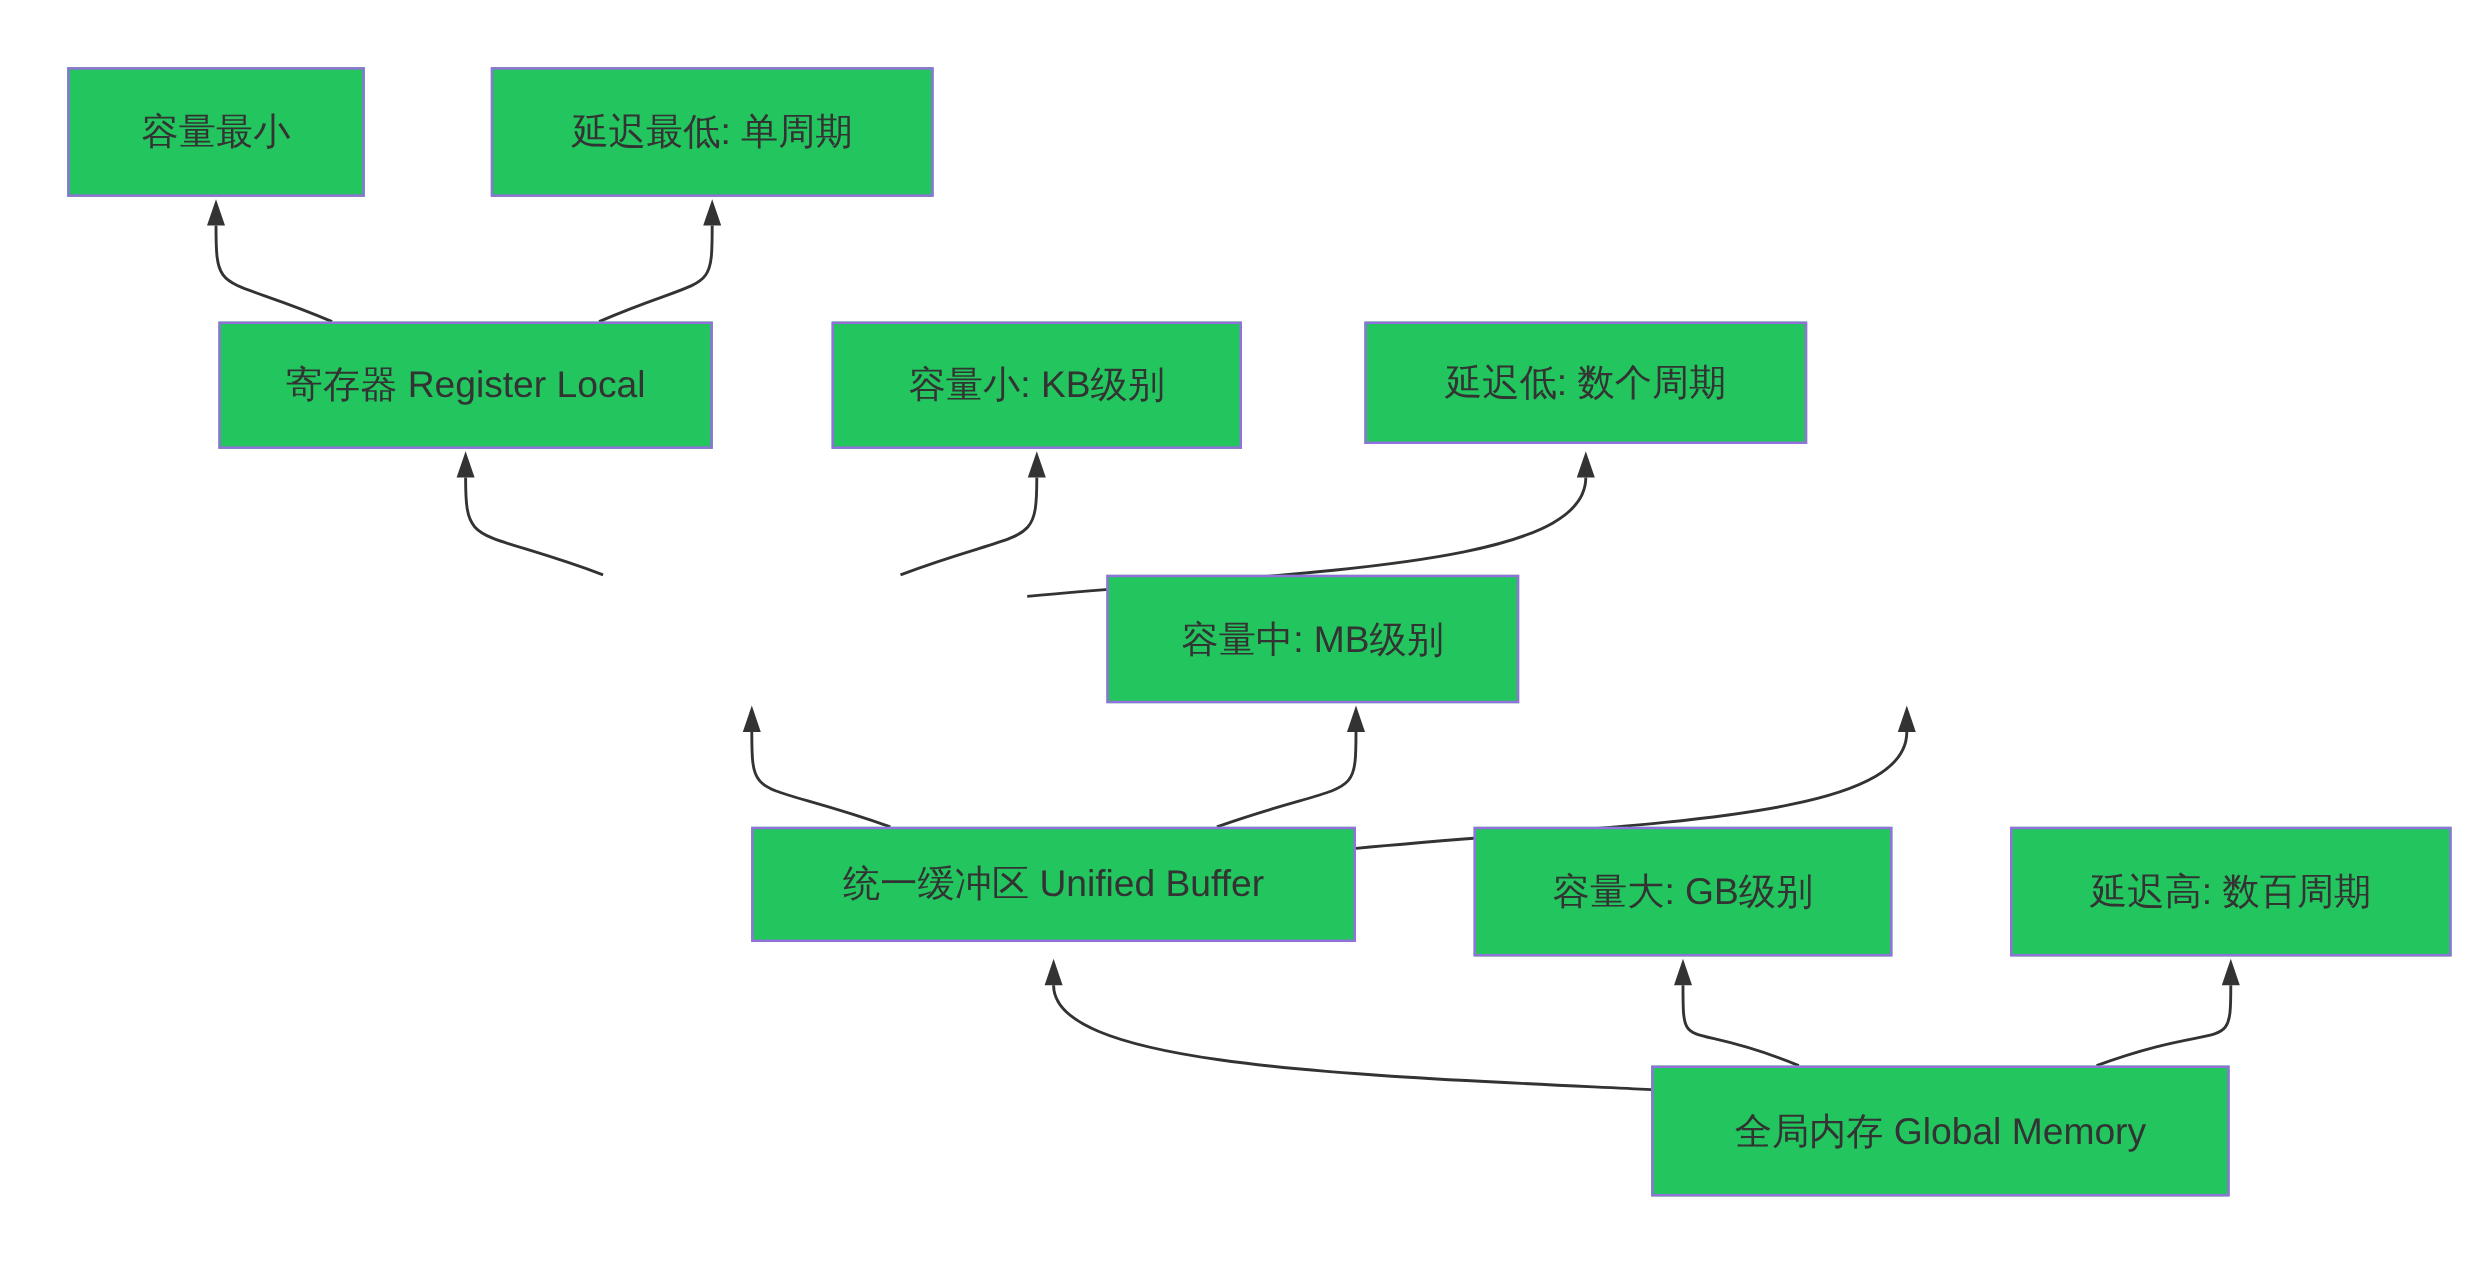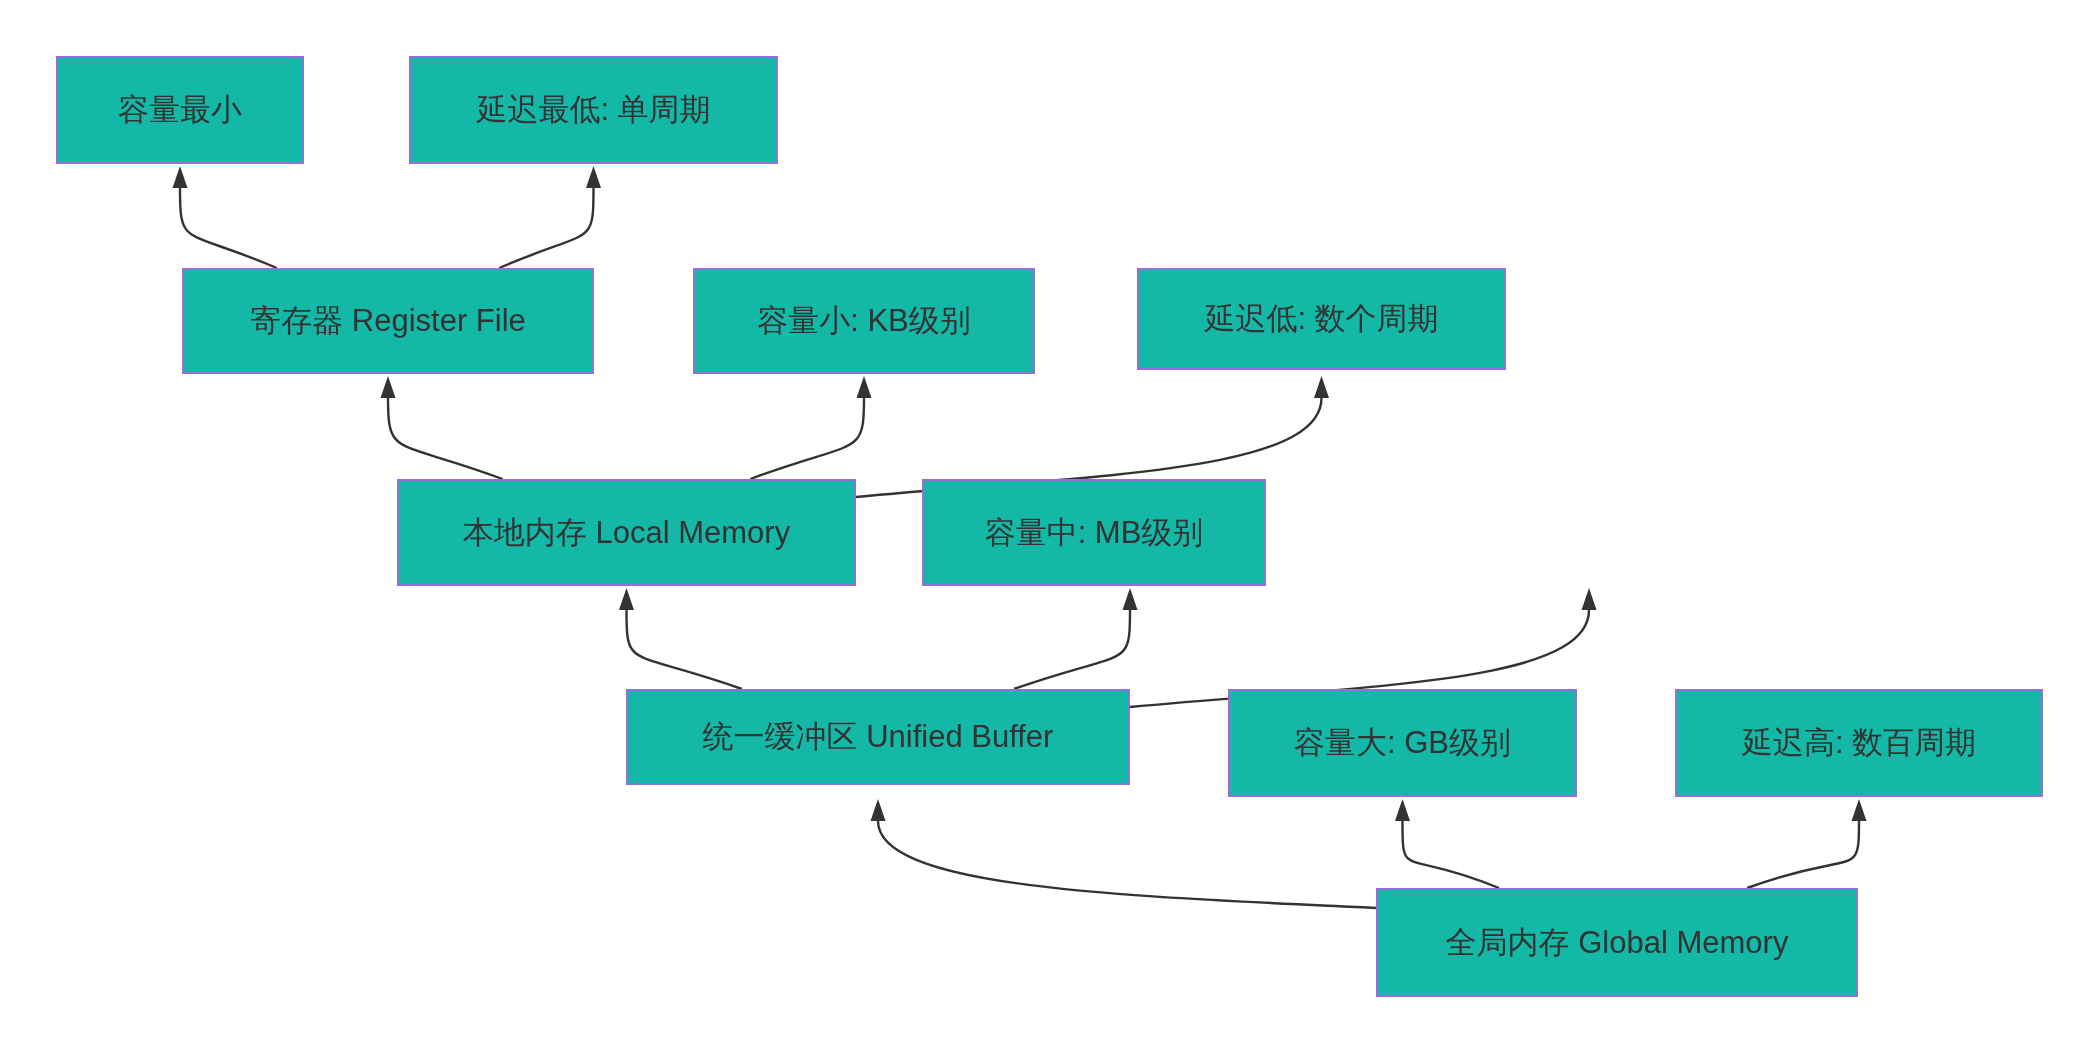--- a/index.html
+++ b/index.html
@@ -5,21 +5,21 @@
   html,body{margin:0;padding:0;background:#ffffff;}
   #canvas{
     position:relative;
     width:2076px;height:1051px;
     background:#ffffff;
     font-family:"Liberation Sans","DejaVu Sans",sans-serif;
     overflow:hidden;
   }
   .node{
     position:absolute;
-    background:#14b8a6;
+    background:#22c55e;
     border:2px solid #9370DB;
     box-sizing:border-box;
     display:flex;
     align-items:center;
     justify-content:center;
     color:#333333;
     font-size:31px;
     line-height:1.2;
     white-space:nowrap;
   }
@@ -71,32 +71,29 @@
     </svg>
 
   <div class="node" id="node-cap-min" style="left:56px;   top:56px;  width:248px; height:108px;">
       <span>容量最小</span>
     </div>
   <div class="node" id="node-lat-min" style="left:409px;  top:56px;  width:369px; height:108px;">
       <span>延迟最低: 单周期</span>
     </div>
 
   <div class="node" id="node-register-file" style="left:182px;  top:268px; width:412px; height:106px;">
-      <span>寄存器 Register File</span>
+      <span>寄存器 Register Local</span>
     </div>
   <div class="node" id="node-cap-small" style="left:693px;  top:268px; width:342px; height:106px;">
       <span>容量小: KB级别</span>
     </div>
   <div class="node" id="node-lat-low" style="left:1137px; top:268px; width:369px; height:102px;">
       <span>延迟低: 数个周期</span>
     </div>
 
-  <div class="node" id="node-local-memory" style="left:397px;  top:479px; width:459px; height:107px;">
-      <span>本地内存 Local Memory</span>
-    </div>
   <div class="node" id="node-cap-mid" style="left:922px;  top:479px; width:344px; height:107px;">
       <span>容量中: MB级别</span>
     </div>
 
   <div class="node" id="node-unified-buffer" style="left:626px;  top:689px; width:504px; height:96px;">
       <span>统一缓冲区 Unified Buffer</span>
     </div>
   <div class="node" id="node-cap-large" style="left:1228px; top:689px; width:349px; height:108px;">
       <span>容量大: GB级别</span>
     </div>

